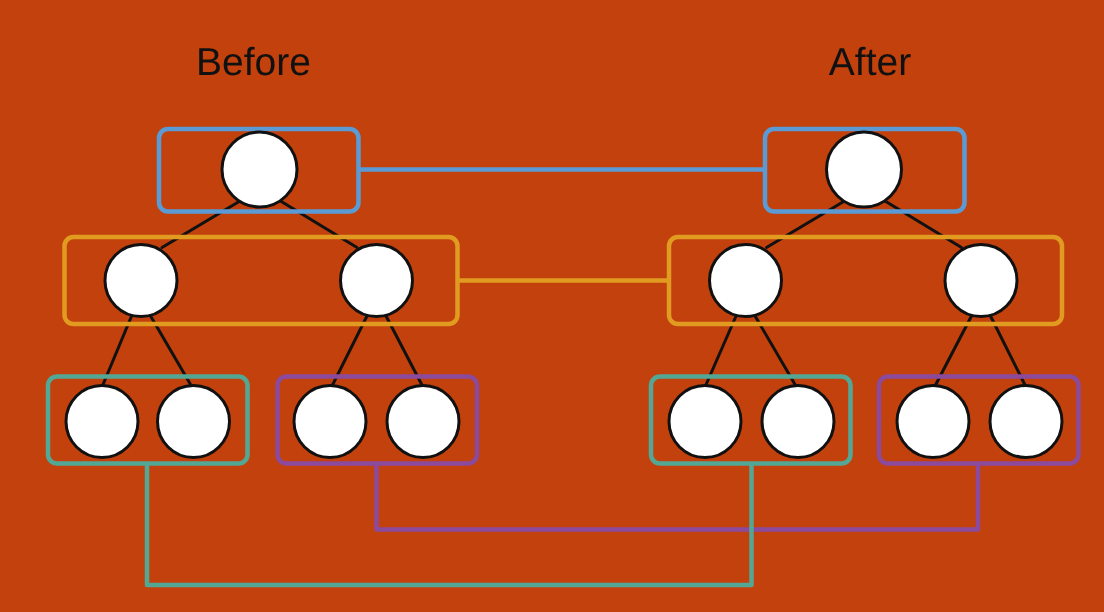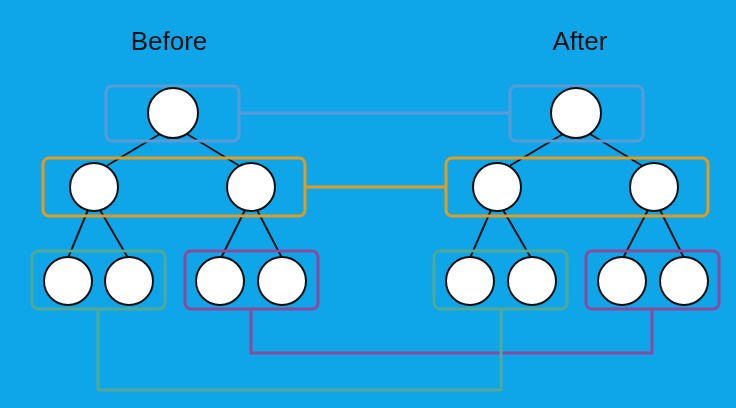--- a/index.html
+++ b/index.html
@@ -53,21 +53,21 @@
   .link-path {
     fill: none;
     stroke-width: 3;
     stroke-linejoin: round;
     stroke-linecap: butt;
   }
 </style>
 </head>
 <body>
 
-<div id="diagram-root" style="background: #0ea5e9; text-align: right;">
+<div id="diagram-root" style="background: #c2410c; text-align: right;">
   <svg class="canvas" viewBox="0 0 736 408" xmlns="http://www.w3.org/2000/svg">
 
     <g>
       <path class="link-path" d="M 239 113 L 510 113" stroke="#5B9BD5"></path>
       <path class="link-path" d="M 305 187 L 446 187" stroke="#E09B20"></path>
       <path class="link-path" d="M 251 309 L 251 353 L 652 353 L 652 309" stroke="#8B4A9C"></path>
       <path class="link-path" d="M 98 309 L 98 390 L 501 390 L 501 309" stroke="#53A795"></path>
     </g>
 
     <g>

